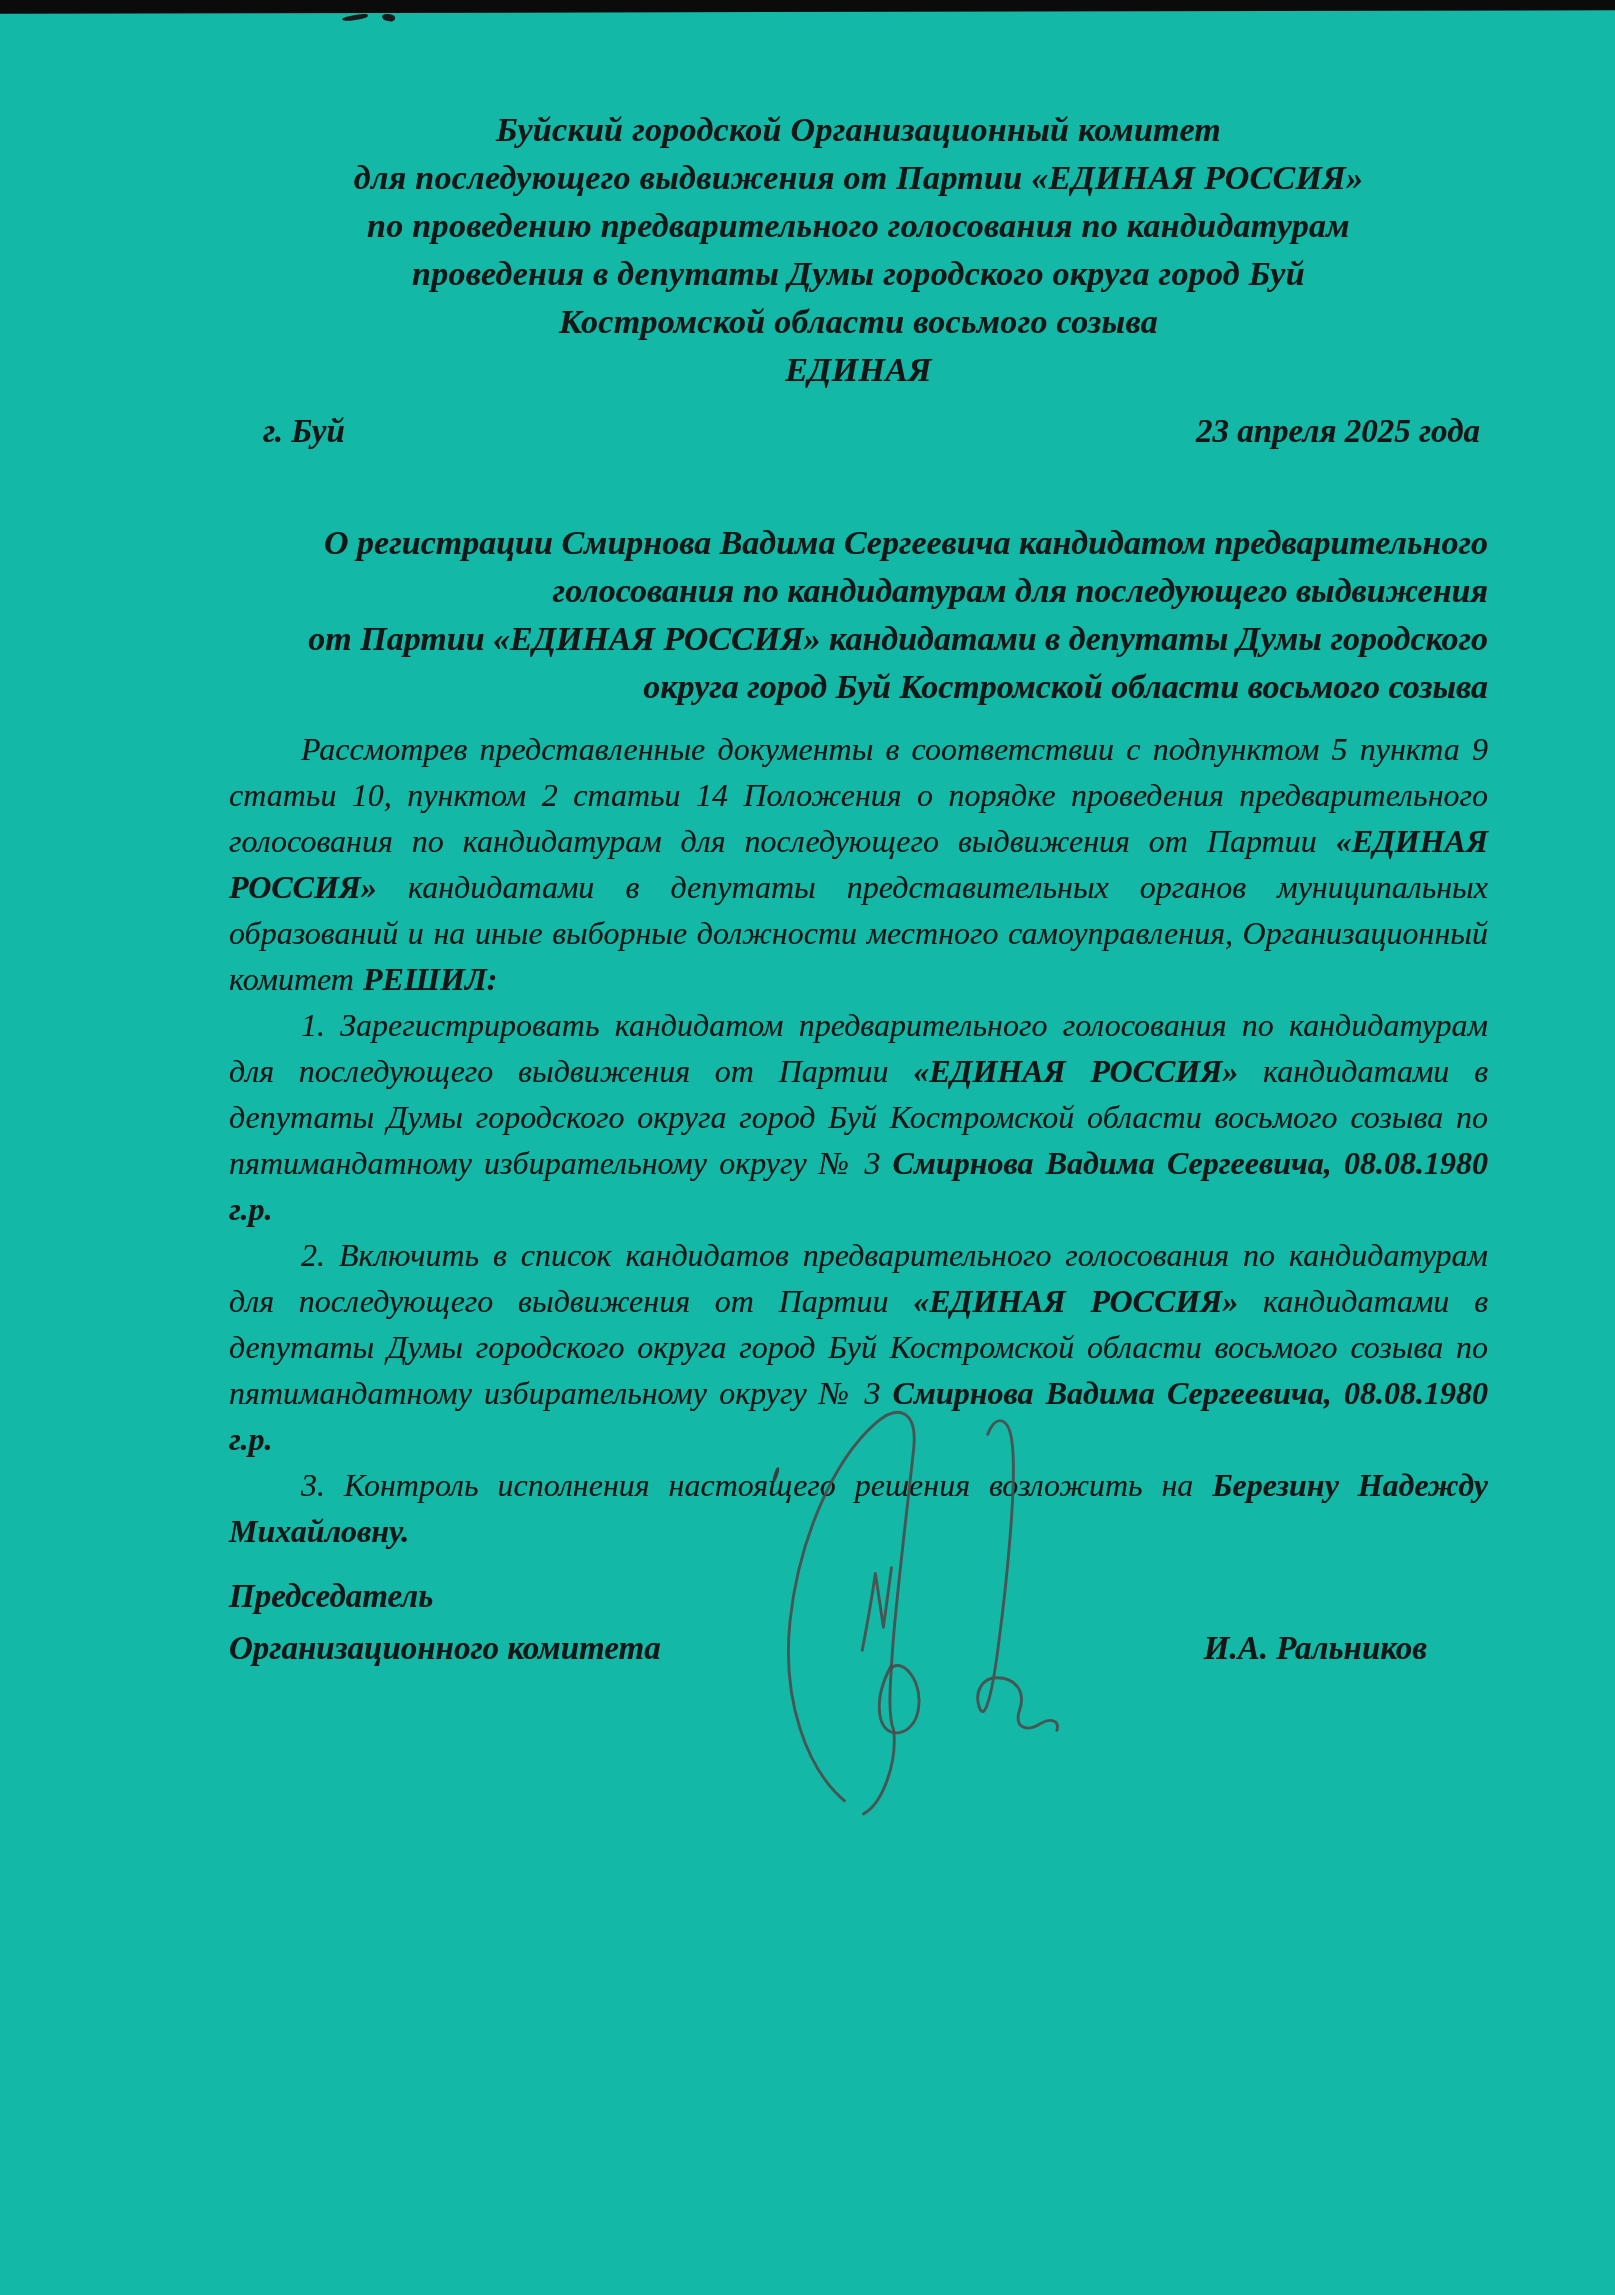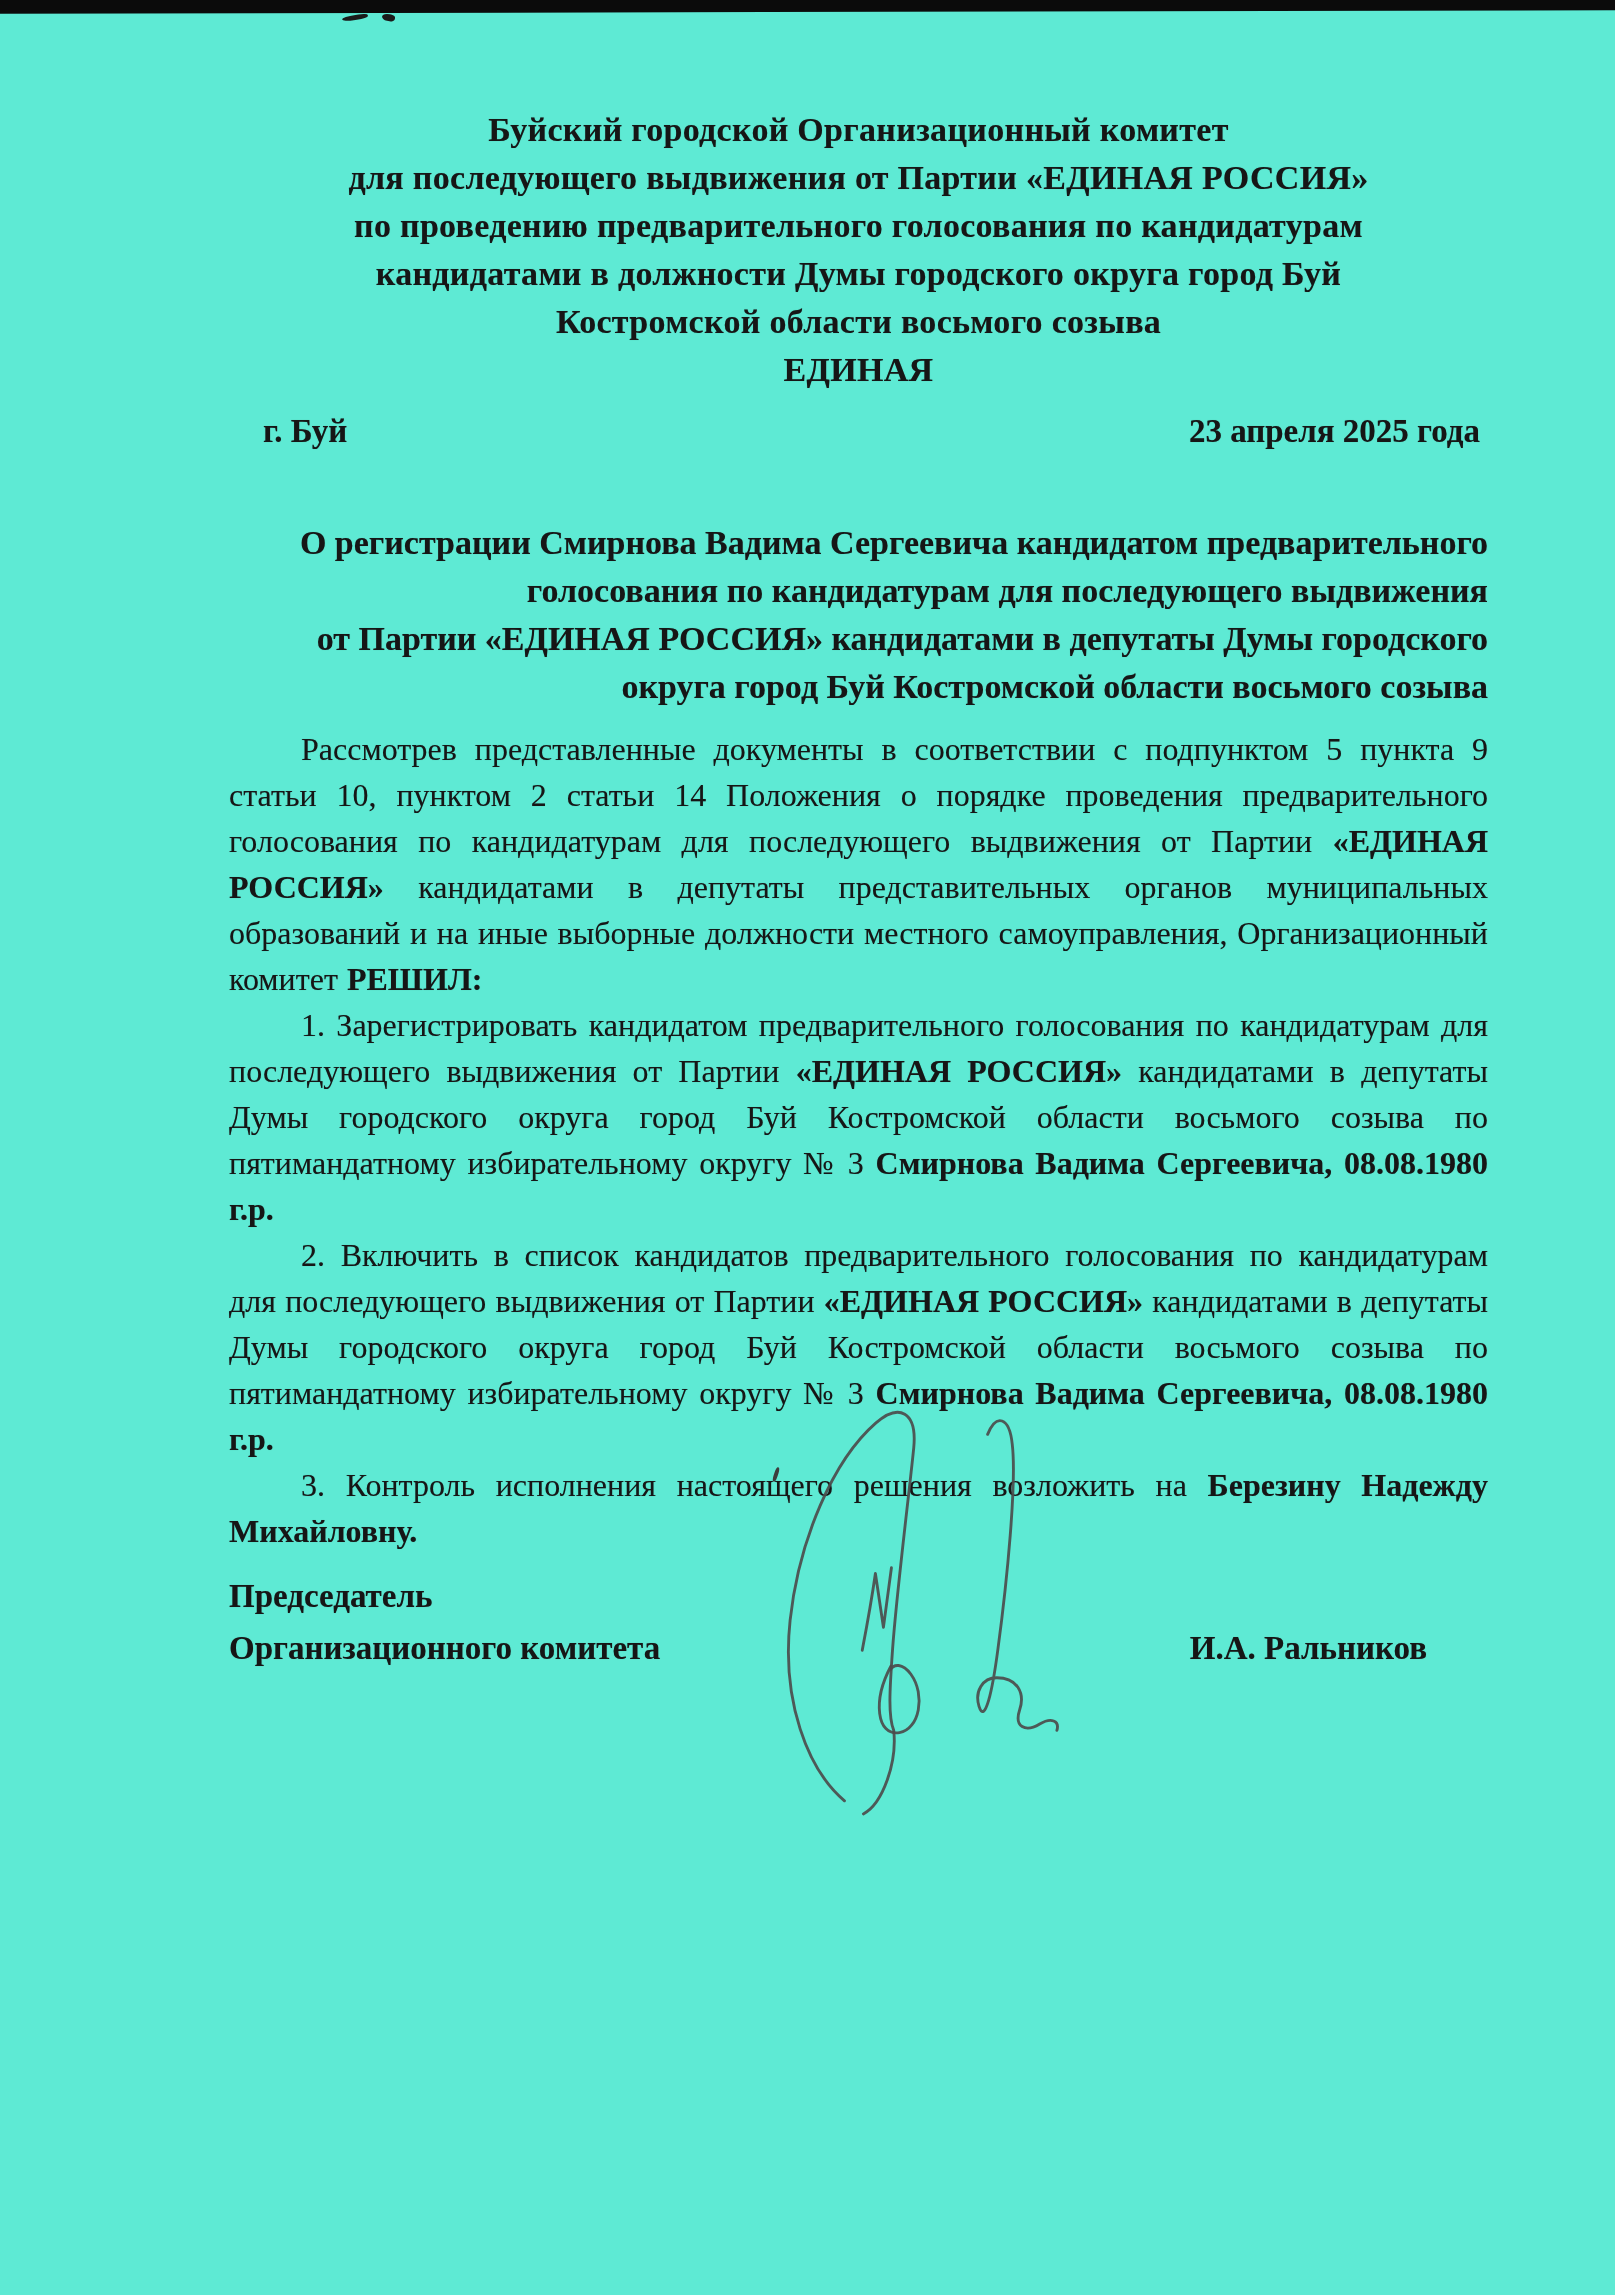--- a/index.html
+++ b/index.html
@@ -4,24 +4,25 @@
 <style>
   html, body {
     margin: 0;
     padding: 0;
     background: #ffffff;
   }
   .page {
     position: relative;
     width: 1615px;
     height: 2295px;
-    background: #5eead4;
+    background: #14b8a6;
     overflow: hidden;
     font-family: "Liberation Serif", "DejaVu Serif", serif;
     color: #161616;
+    font-style: italic;
   }
   
   .scan-band {
     position: absolute;
     top: -8px;
     left: -5.7px;
     width: 1637px;
     height: 19.5px;
     background: #0b0b0b;
     transform: rotate(-0.12deg);
@@ -124,21 +125,21 @@
   <div class="scan-speck speck-1"></div>
   <div class="scan-speck speck-2"></div>
   <div class="scan-speck speck-3"></div>
 
   <div class="content">
 
     <div class="header-block">
       <div>Буйский городской Организационный комитет</div>
       <div>для последующего выдвижения от Партии «ЕДИНАЯ РОССИЯ»</div>
       <div>по проведению предварительного голосования по кандидатурам</div>
-      <div>кандидатами в должности Думы городского округа город Буй</div>
+      <div>проведения в депутаты Думы городского округа город Буй</div>
       <div>Костромской области восьмого созыва</div>
       <div>ЕДИНАЯ</div>
     </div>
 
     <div class="dateline">
       <span class="place">г. Буй</span>
       <span class="date">23 апреля 2025 года</span>
     </div>
 
     <div class="title-block">

